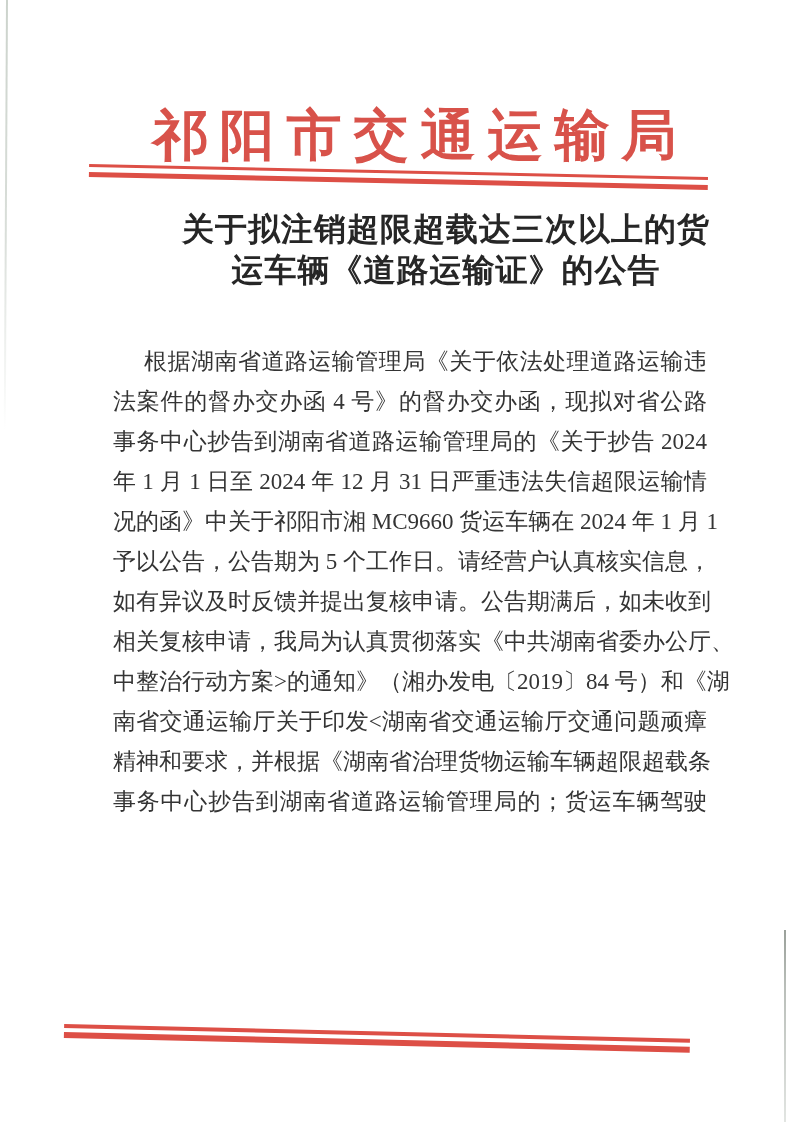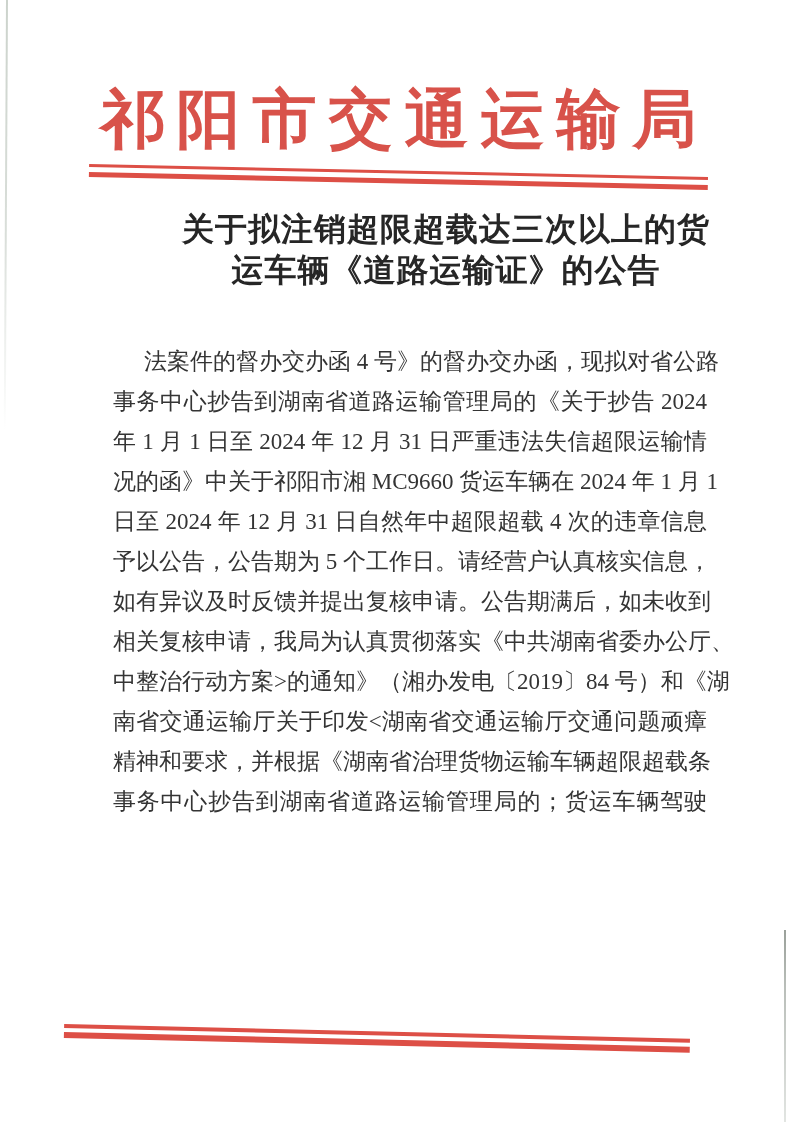--- a/index.html
+++ b/index.html
@@ -40,23 +40,23 @@
     height: 192px;
     background: linear-gradient(to bottom, #9aa09a 0%, #b9beb9 30%, #e2e5e2 100%);
   }
 
   
   .org-name {
     position: absolute;
     top: 84px;
     left: calc(50% + 8px);
     transform: translateX(-50%);
-    margin: 0;
+    margin: 16px;
     white-space: nowrap;
-    font-size: 64px;
+    font-size: 55px;
     line-height: 72px;
     font-weight: bold;
     letter-spacing: 12px;
     color: var(--header-red, #d8524a);
   }
 
   .double-rule { position: absolute; }
   .double-rule .rule-thin  { background: var(--rule-red, #dd4f46); }
   .double-rule .rule-thick { background: var(--rule-red, #dd4f46); }
 
@@ -133,25 +133,25 @@
       <div class="rule-thick"></div>
     </div>
   </header>
 
   <h2 class="doc-title">
     <span class="title-line">关于拟注销超限超载达三次以上的货</span>
     <span class="title-line">运车辆《道路运输证》的公告</span>
   </h2>
 
   <div class="doc-body">
+      <div class="body-line">根据湖南省道路运输管理局《关于依法处理道路运输违</div>
       <div class="body-line">法案件的督办交办函 4 号》的督办交办函，现拟对省公路</div>
       <div class="body-line">事务中心抄告到湖南省道路运输管理局的《关于抄告 2024</div>
       <div class="body-line">年 1 月 1 日至 2024 年 12 月 31 日严重违法失信超限运输情</div>
       <div class="body-line">况的函》中关于祁阳市湘 MC9660 货运车辆在 2024 年 1 月 1</div>
-      <div class="body-line">日至 2024 年 12 月 31 日自然年中超限超载 4 次的违章信息</div>
       <div class="body-line">予以公告，公告期为 5 个工作日。请经营户认真核实信息，</div>
       <div class="body-line">如有异议及时反馈并提出复核申请。公告期满后，如未收到</div>
       <div class="body-line">相关复核申请，我局为认真贯彻落实《中共湖南省委办公厅、</div>
       <div class="body-line">中整治行动方案&gt;的通知》（湘办发电〔2019〕84 号）和《湖</div>
       <div class="body-line">南省交通运输厅关于印发&lt;湖南省交通运输厅交通问题顽瘴</div>
       <div class="body-line">精神和要求，并根据《湖南省治理货物运输车辆超限超载条</div>
       <div class="body-line">事务中心抄告到湖南省道路运输管理局的；货运车辆驾驶</div>
     </div>
 
   <div class="double-rule bottom-rule">

